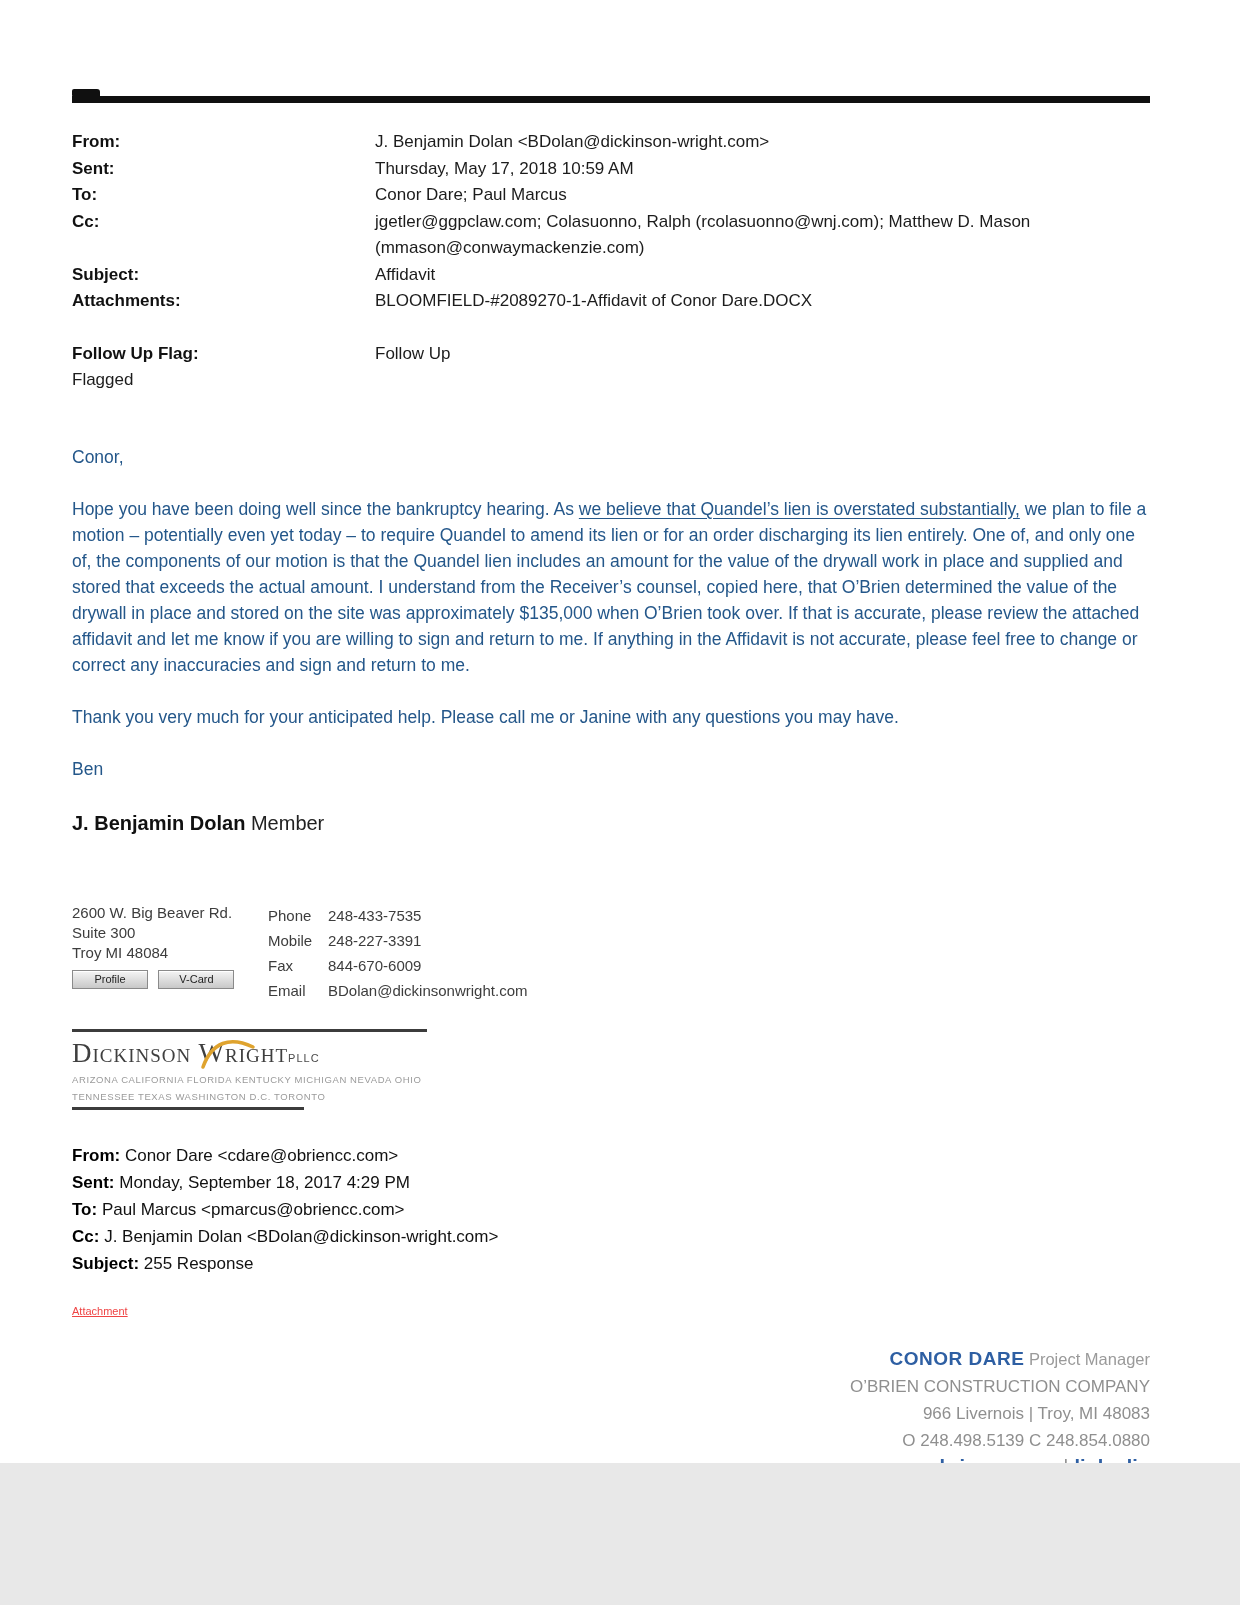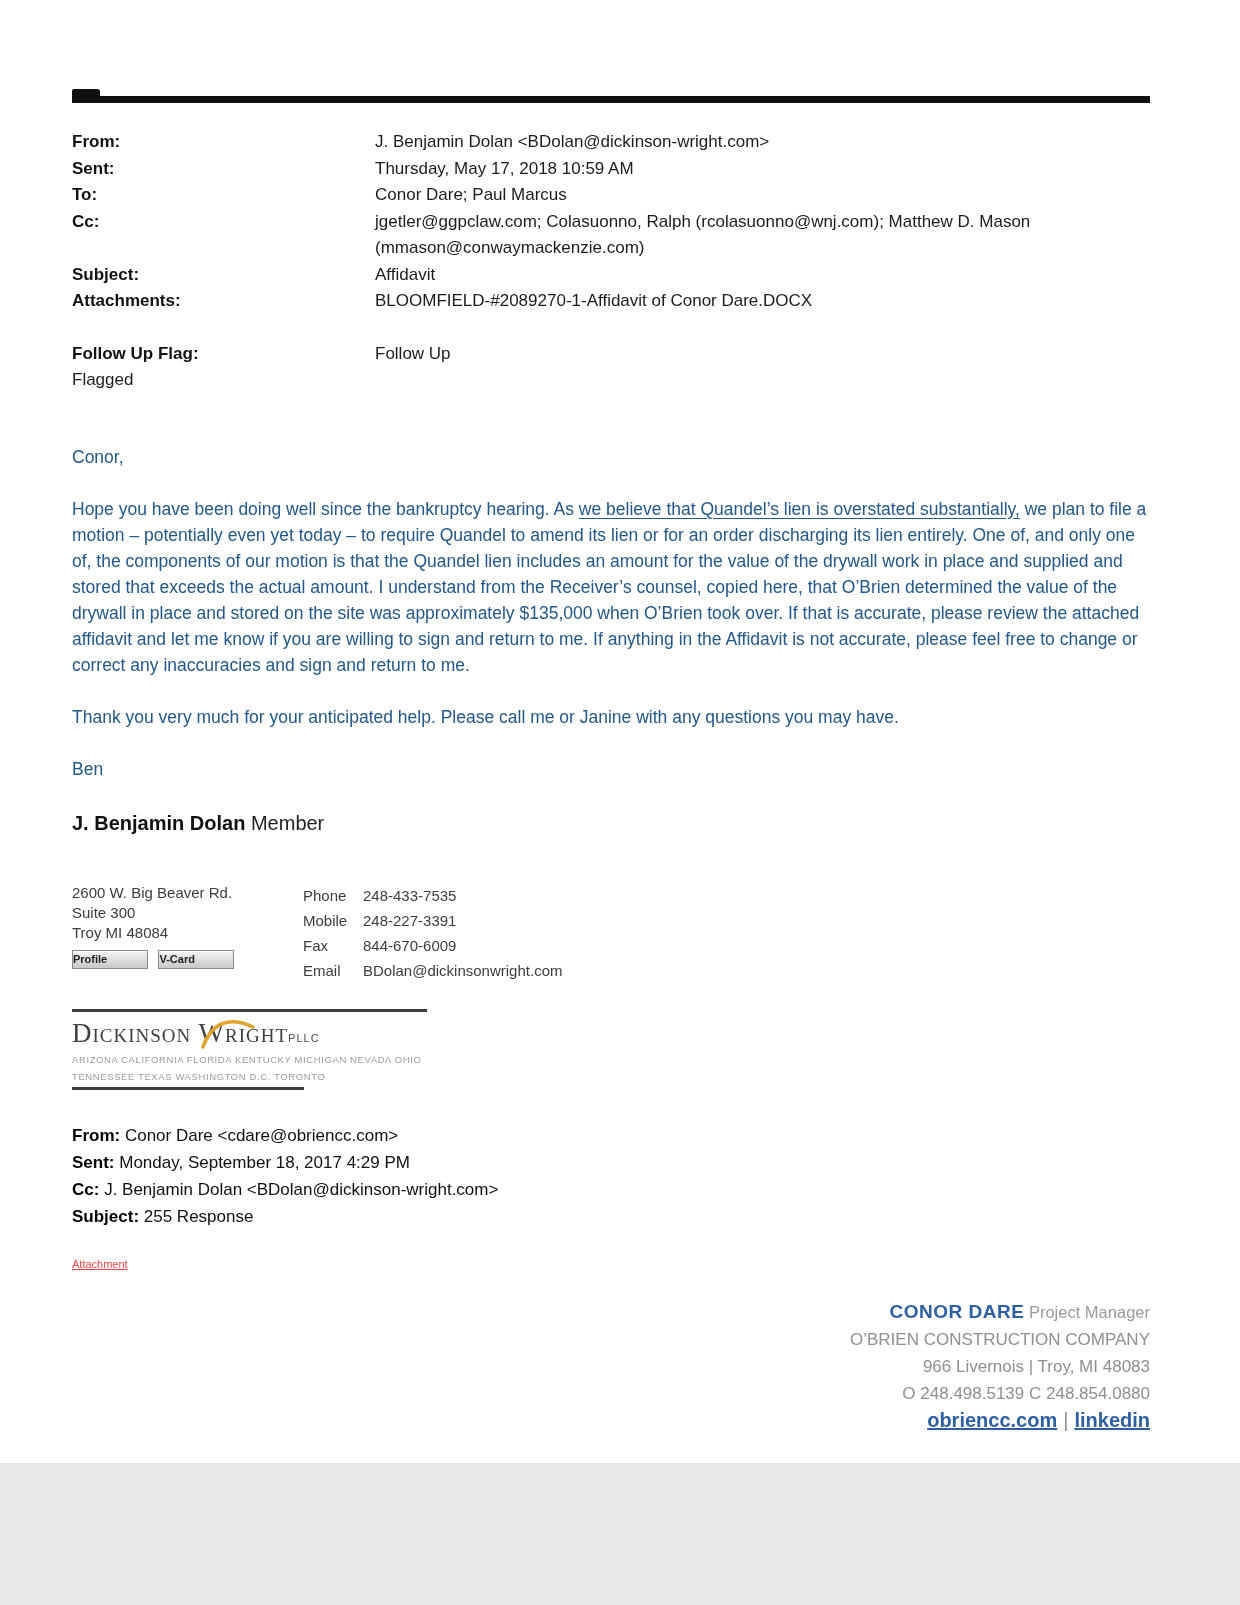--- a/index.html
+++ b/index.html
@@ -26,30 +26,30 @@
 
   
   .body-text { margin-top:50px; color:#24578a; font-size:17.5px; line-height:26px; }
   .body-text p { margin:0 0 26px 0; }
   .ul-phrase { text-decoration:underline; text-underline-offset:3px; }
 
   
   .sig-heading { margin-top:30px; font-size:20px; color:#111; }
   .sig-heading .nm { font-weight:bold; }
   .sig-heading .ttl { font-weight:normal; color:#222; }
-  .sig1 { display:flex; margin-top:48px;gap:35px; }
+  .sig1 { display:flex; margin-top:68px; }
   .sig1-left { width:196px; }
   .addr-line { font-size:15px; color:#3d3d3d; line-height:20px; }
   .btn-row { margin-top:6px; }
   .sig-btn {
     display:inline-block; width:74px; height:17px;
     background:linear-gradient(#f5f5f5,#c8c8c8);
     border:1px solid #8a8a8a; box-shadow:inset 0 1px 0 #ffffff;
-    font-size:11px; font-weight:bold; color:#222;
-    text-align:left; line-height:17px; margin-right:6px; cursor:pointer;
+    font-size:11px; font-weight:normal; color:#222;
+    text-align:center; line-height:17px; margin-right:6px; cursor:pointer;
   }
   .contact-row { display:grid; grid-template-columns:60px 1fr; font-size:15px; color:#3d3d3d; line-height:25px; }
 
   
   .dw-block { margin-top:26px; }
   .dw-rule-top { width:355px; height:3px; background:#3c3c3c; }
   .dw-logo { position:relative; display:inline-block; margin-top:6px; }
   .dw-name { font-family:"Liberation Serif", serif; font-variant:small-caps; font-size:27px; letter-spacing:1px; color:#3f3f3f; }
   .dw-pllc { font-size:11px; color:#4a4a4a; letter-spacing:1px; }
   .dw-swoosh { position:absolute; left:128px; top:-4px; pointer-events:none; }
@@ -173,20 +173,21 @@
         </svg>
       </div>
       <div class="dw-states">ARIZONA   CALIFORNIA   FLORIDA   KENTUCKY   MICHIGAN   NEVADA   OHIO</div>
       <div class="dw-states">TENNESSEE   TEXAS   WASHINGTON D.C.   TORONTO</div>
       <div class="dw-rule-bottom"></div>
     </div>
 
     <div class="hdr2">
       <div class="h2-row"><b>From:</b><span> Conor Dare &lt;cdare@obriencc.com&gt;</span></div>
       <div class="h2-row"><b>Sent:</b><span> Monday, September 18, 2017 4:29 PM</span></div>
+      <div class="h2-row"><b>To:</b><span> Paul Marcus &lt;pmarcus@obriencc.com&gt;</span></div>
       <div class="h2-row"><b>Cc:</b><span> J. Benjamin Dolan &lt;BDolan@dickinson-wright.com&gt;</span></div>
       <div class="h2-row"><b>Subject:</b><span> 255 Response</span></div>
     </div>
 
     <div class="attach-note">Attachment</div>
 
     <div class="sig2">
       <div class="sig2-name-row">
         <span class="sig2-name">CONOR DARE</span><span class="sig2-title"> Project Manager</span>
       </div>

